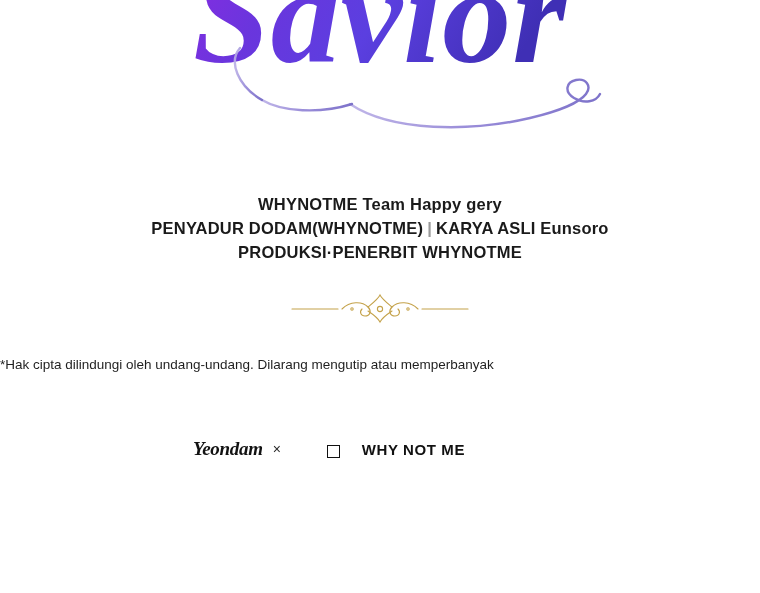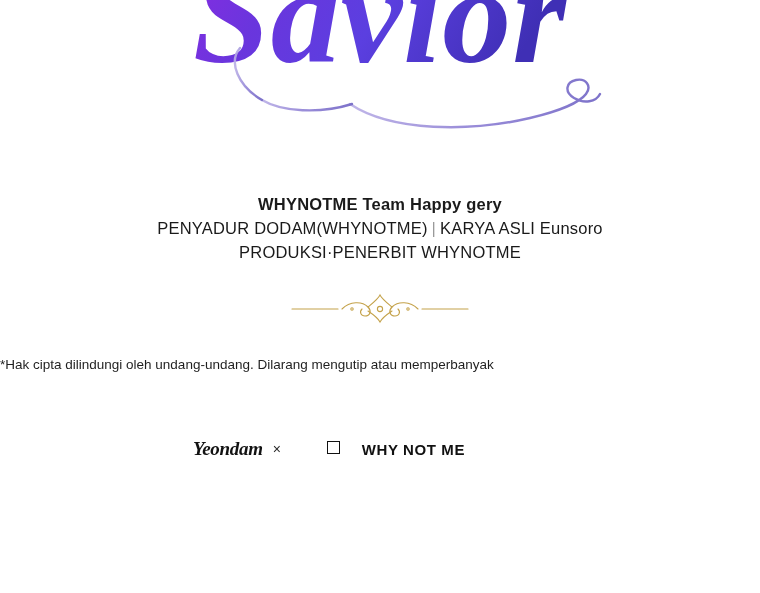--- a/index.html
+++ b/index.html
@@ -47,24 +47,24 @@
     font-size: 16.5px;
     line-height: 24px;
     color: #1a1a1a;
     letter-spacing: 0.2px;
     white-space: nowrap;
   }
   .credit-line.l1 {
     font-weight: 600;
   }
   .credit-line.l2 {
-    font-weight: 400;
+    font-weight: 700;
   }
   .credit-line.l3 {
-    font-weight: 400;
+    font-weight: 700;
   }
   .sep-bar {
     display: inline-block;
     color: #9a9a9a;
     padding: 0 4px;
   }
 
   
   .ornament {
     position: absolute;
@@ -108,21 +108,21 @@
     color: #121212;
   }
   .logo-x {
     font-size: 14px;
     color: #2a2a2a;
     font-weight: 400;
     padding: 0 1px;
   }
   .logo-whynotme {
     display: flex;
-    align-items: flex-start;
+    align-items: flex-end;
     gap: 22px;
     padding-left: 36px;
   }
   .logo-mark {
     width: 11px;
     height: 11px;
     border: 1.6px solid #111;
     display: inline-block;
   }
   .logo-wnm-text {

